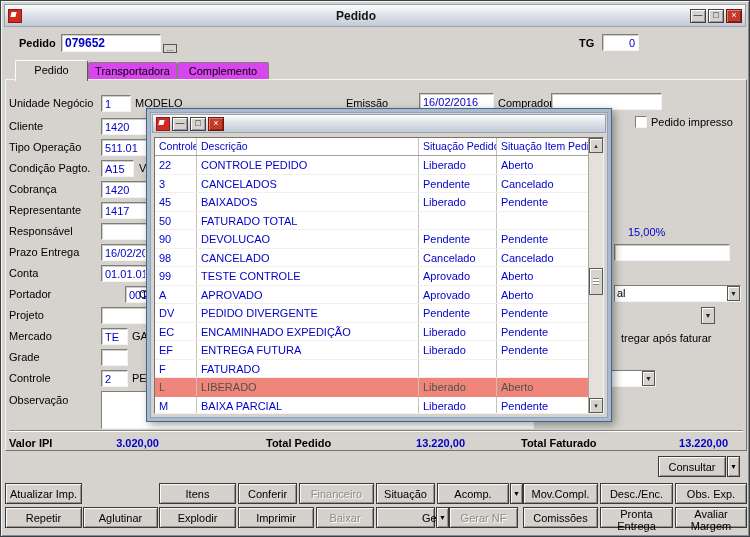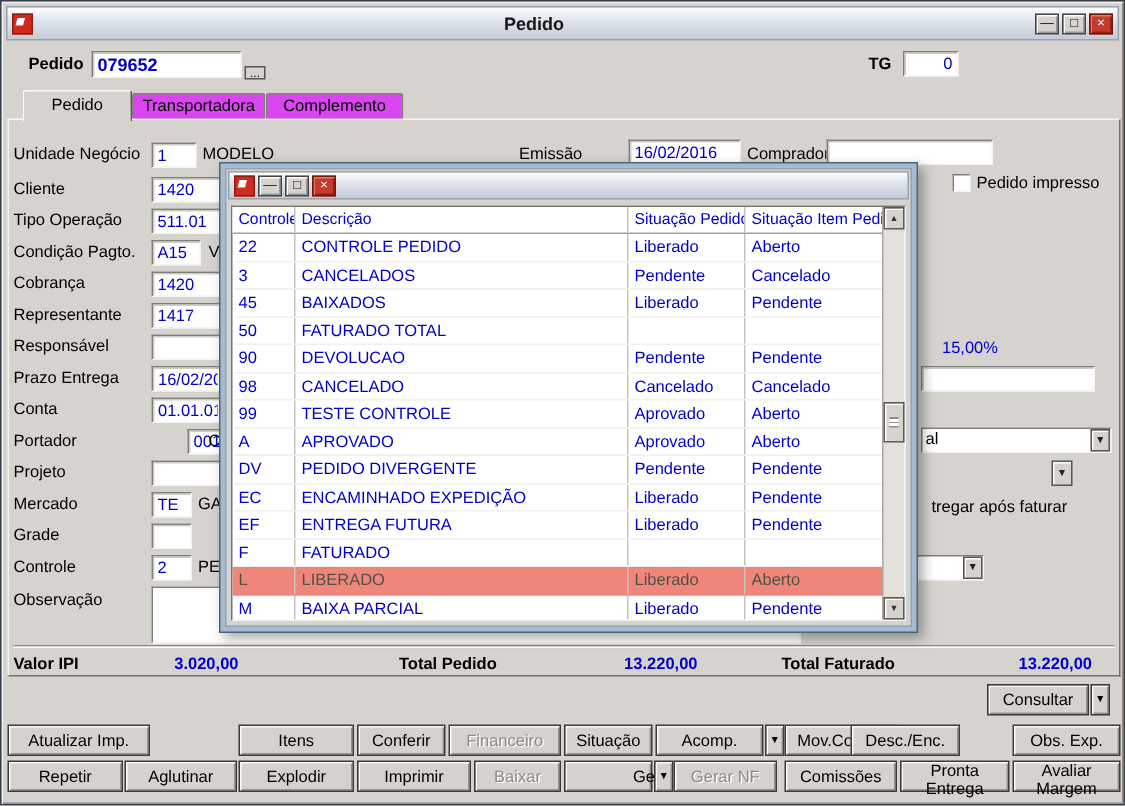--- a/index.html
+++ b/index.html
@@ -190,29 +190,29 @@
     <span class="tlabel" style="left:265px">Total Pedido</span>
     <span class="tvalue" style="left:392px;width:72px">13.220,00</span>
     <span class="tlabel" style="left:520px">Total Faturado</span>
     <span class="tvalue" style="left:655px;width:72px">13.220,00</span>
   </div>
 
   <button class="btn" style="left:657px;top:455px;width:68px">Consultar</button>
   <button class="btn arrow-btn" style="left:726px;top:455px;width:13px">▼</button>
 
   <div class="btnrow" id="btnrow1">
-      <button class="btn" style="left: 4px; width: 95px;">Atualizar Imp.</button>
+      <button class="btn" style="left: 4px; width: 77px;">Atualizar Imp.</button>
       <button class="btn" style="left: 158px; width: 77px;">Itens</button>
       <button class="btn" style="left: 237px; width: 59px;">Conferir</button>
       <button class="btn disabled" style="left: 298px; width: 75px;">Financeiro</button>
       <button class="btn" style="left: 375px; width: 59px;">Situação</button>
       <button class="btn" style="left: 436px; width: 72px; text-align: center;">Acomp.</button>
       <button class="btn arrow-btn" style="left: 509px; width: 13px;">▼</button>
       <button class="btn" style="left: 522px; width: 75px;">Mov.Compl.</button>
-      <button class="btn" style="left: 566px; width: 73px;">Desc./Enc.</button>
+      <button class="btn" style="left: 599px; width: 73px;">Desc./Enc.</button>
       <button class="btn" style="left: 674px; width: 72px;">Obs. Exp.</button>
     </div>
   <div class="btnrow" id="btnrow2">
       <button class="btn" style="left: 4px; width: 77px;">Repetir</button>
       <button class="btn" style="left: 82px; width: 75px;">Aglutinar</button>
       <button class="btn" style="left: 158px; width: 77px;">Explodir</button>
       <button class="btn" style="left: 237px; width: 76px;">Imprimir</button>
       <button class="btn disabled" style="left: 315px; width: 58px;">Baixar</button>
       <button class="btn" style="left: 375px; width: 59px; padding-left: 45px;">Gerar</button>
       <button class="btn arrow-btn" style="left: 435px; width: 13px;">▼</button>

